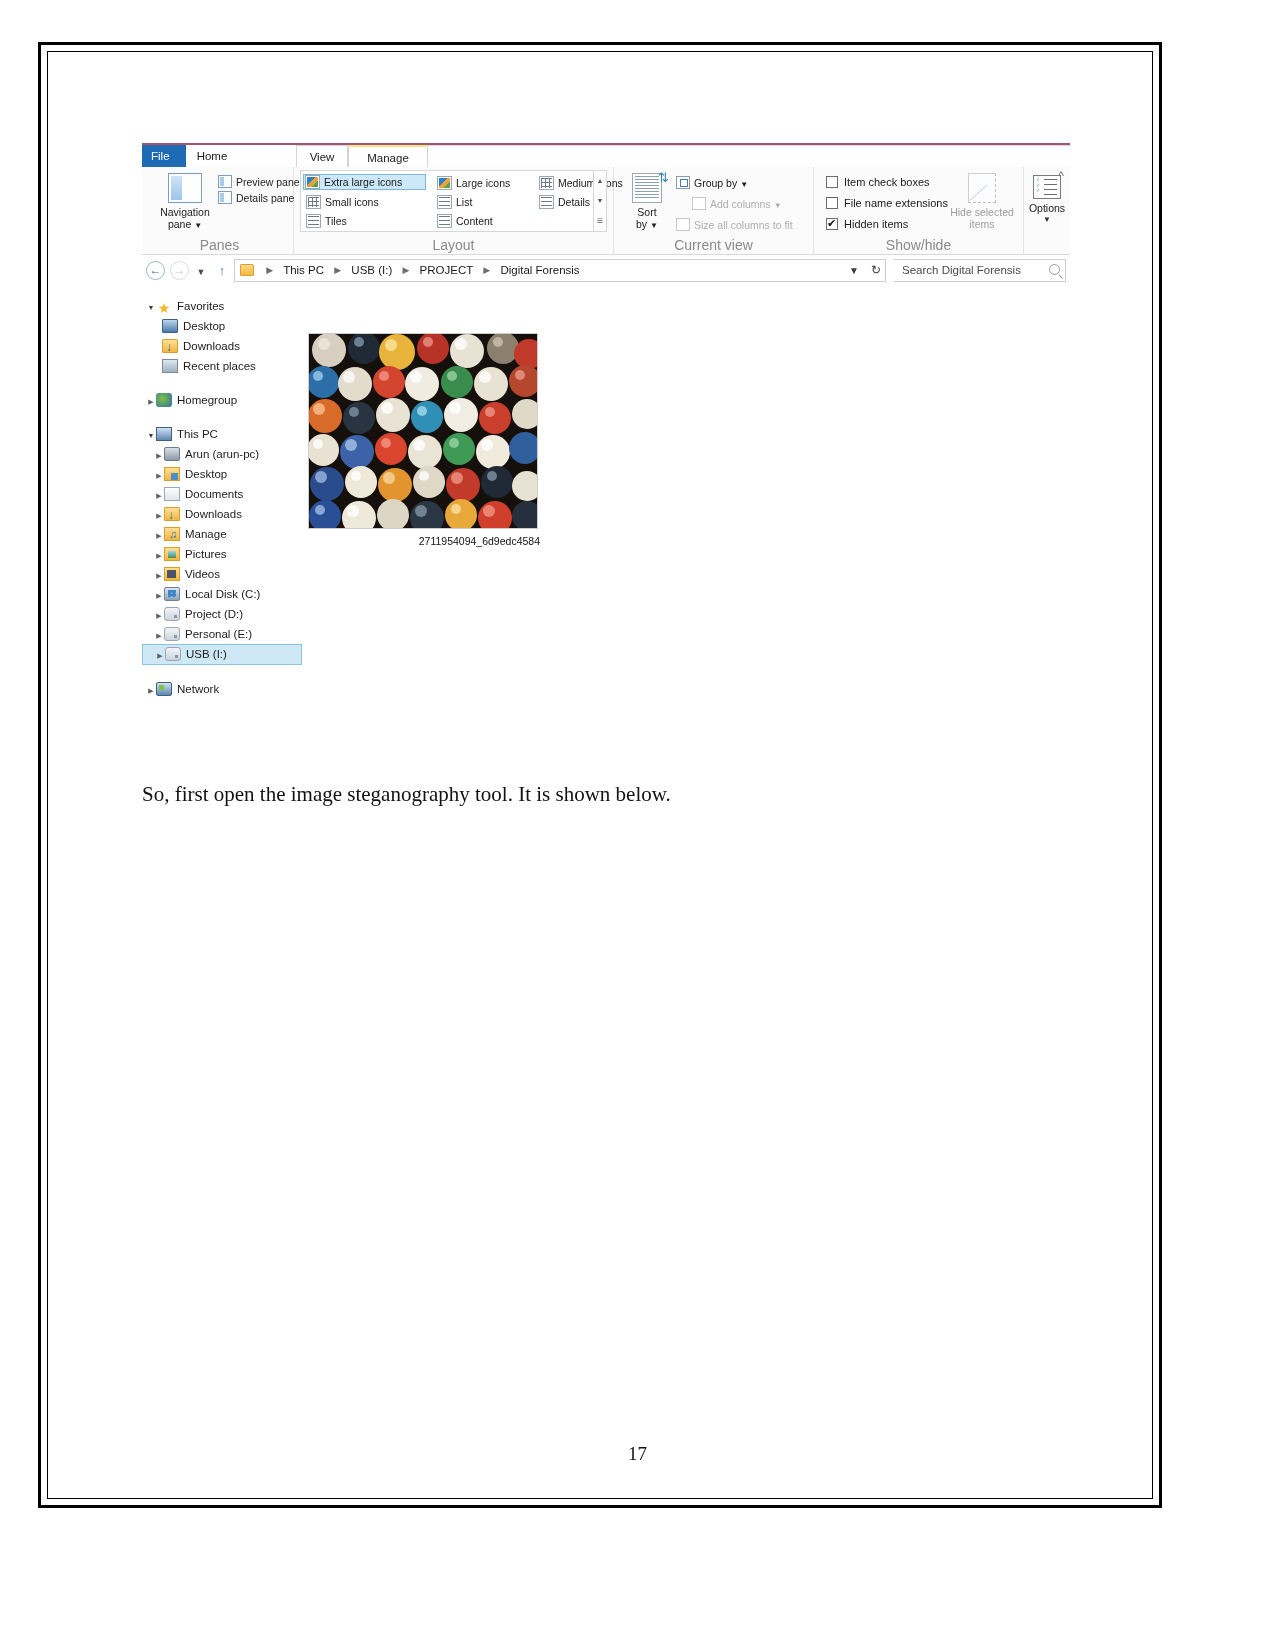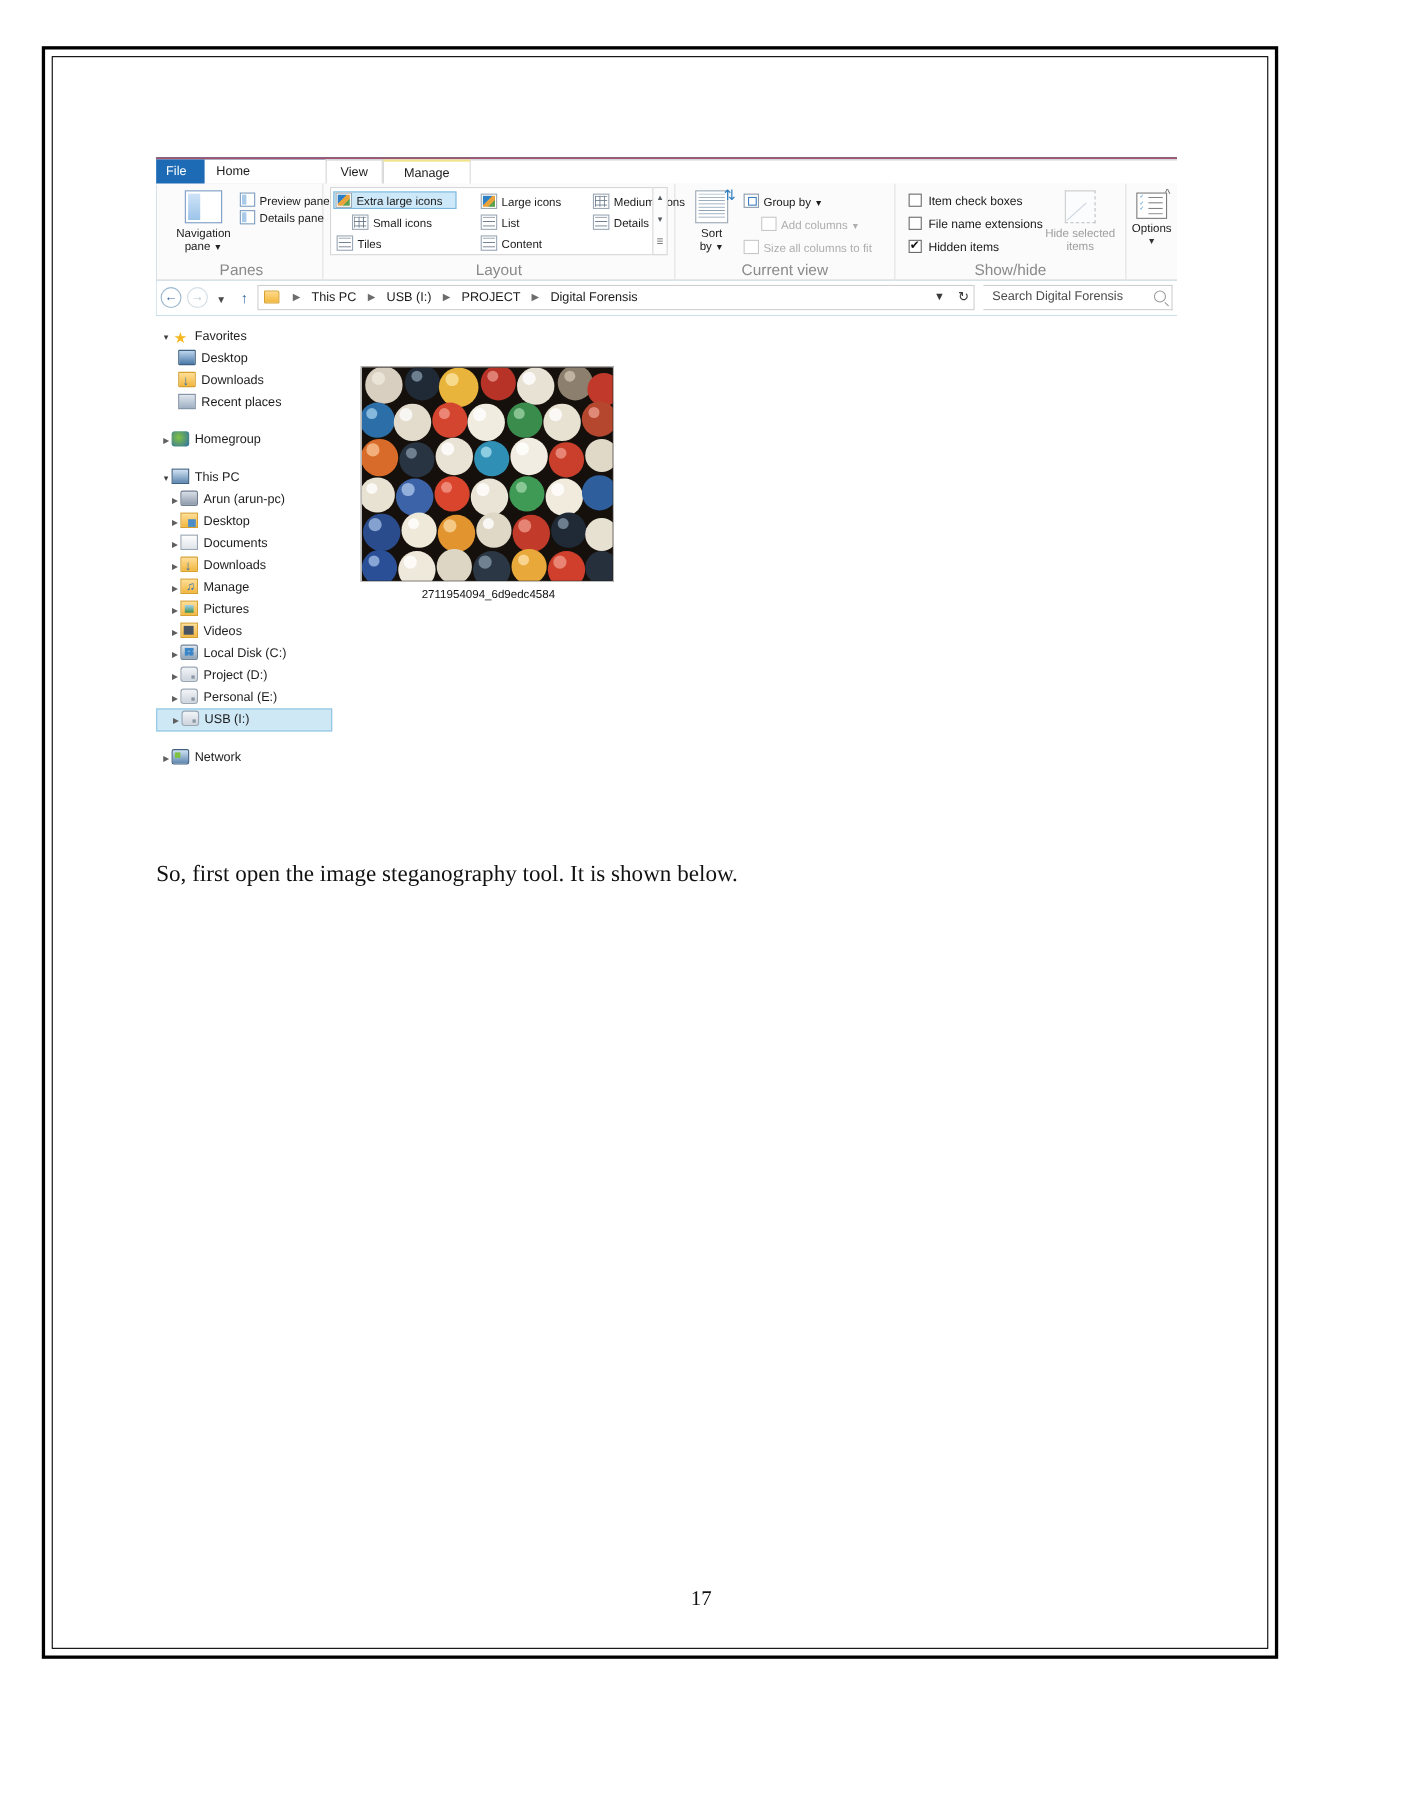--- a/index.html
+++ b/index.html
@@ -545,23 +545,23 @@
 
   .lvl0 { padding-left: 4px; }
   .lvl1 { padding-left: 20px; }
   .lvl1b { padding-left: 12px; }
 
   .tree-gap { height: 14px; }
 
   
   .fileitem {
     position: absolute;
-    left: 328px; top: 333px;
+    left: 308px; top: 333px;
     width: 232px;
-    text-align: center;
+    text-align: right;
   }
   .thumb {
     width: 230px; height: 196px;
     border: 1px solid #cdcdcd;
     box-sizing: border-box;
     overflow: hidden;
     position: relative;
     background: #1a1410;
   }
   .thumb svg { display: block; }
@@ -624,30 +624,30 @@
         <span class="mini-icon"></span><span>Preview pane</span>
       </div>
       <div class="chk-row" style="left:72px; top:24px;text-align:center;">
         <span class="mini-icon mi-h"></span><span>Details pane</span>
       </div>
       <div class="group-label">Panes</div>
     </div>
 
     <div class="group g-layout">
       <div class="layout-list">
-        <div class="li sel" style="left:2px; top:3px; width:112px;">
+        <div class="li sel" style="left:2px; top:3px; width:123px;">
           <span class="glyph img"></span><span>Extra large icons</span>
         </div>
         <div class="li" style="left:134px; top:4px;">
           <span class="glyph img"></span><span>Large icons</span>
         </div>
         <div class="li" style="left:236px; top:4px;">
           <span class="glyph grid"></span><span>Medium icons</span>
         </div>
-        <div class="li" style="left:17px; top:23px;">
+        <div class="li" style="left:3px; top:23px;">
           <span class="glyph grid"></span><span>Small icons</span>
         </div>
         <div class="li" style="left:134px; top:23px;">
           <span class="glyph rows"></span><span>List</span>
         </div>
         <div class="li" style="left:236px; top:23px;">
           <span class="glyph rows"></span><span>Details</span>
         </div>
         <div class="li" style="left:3px; top:42px;">
           <span class="glyph rows"></span><span>Tiles</span>

